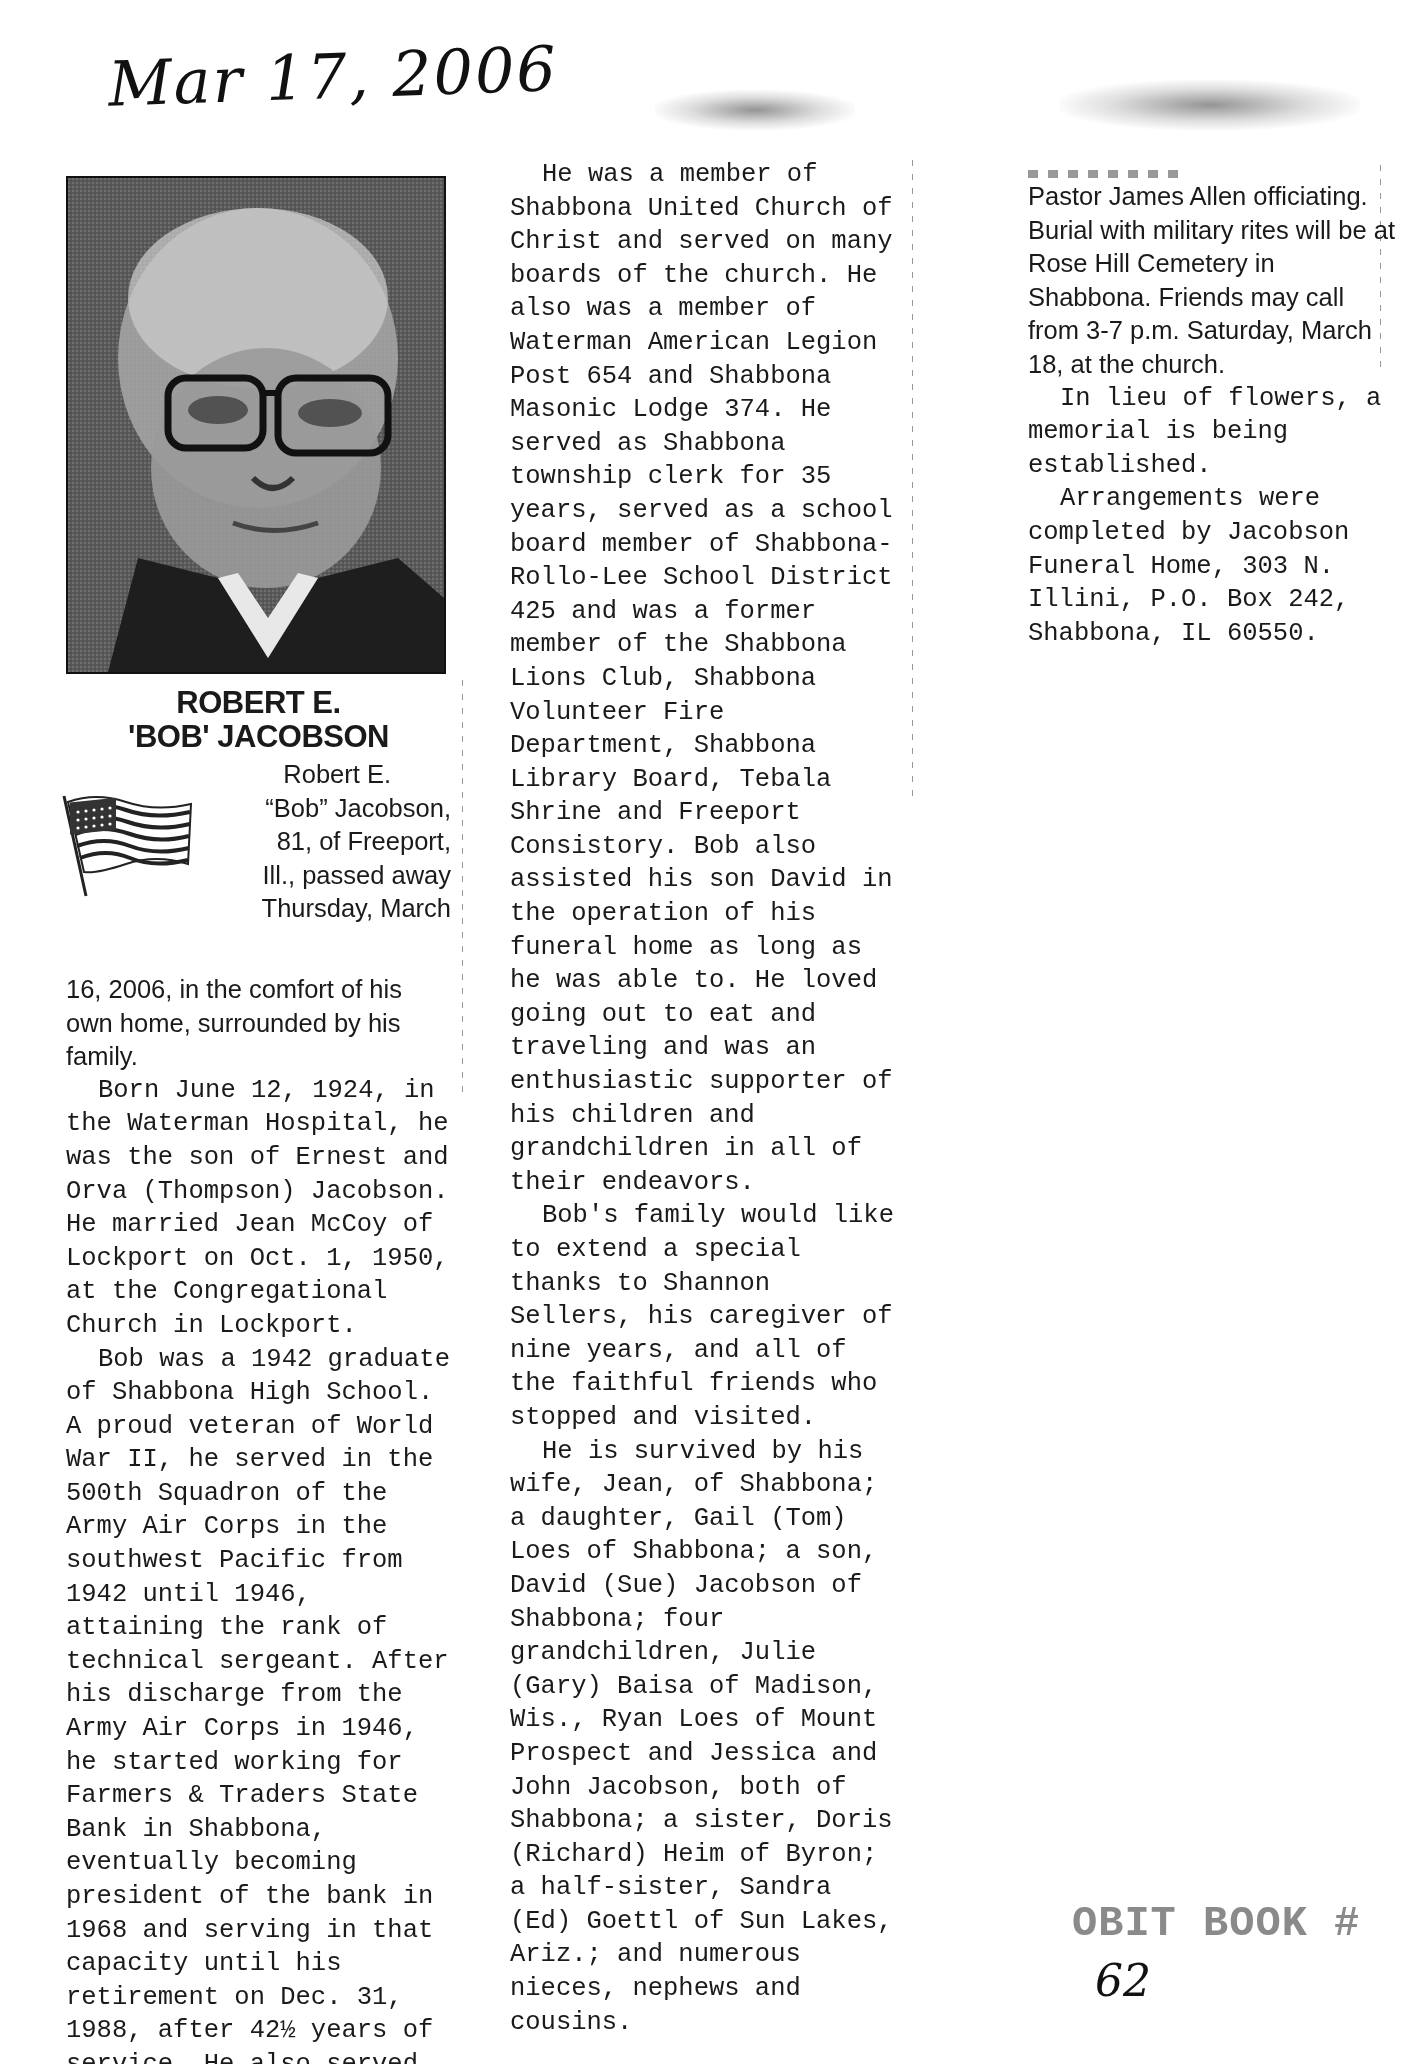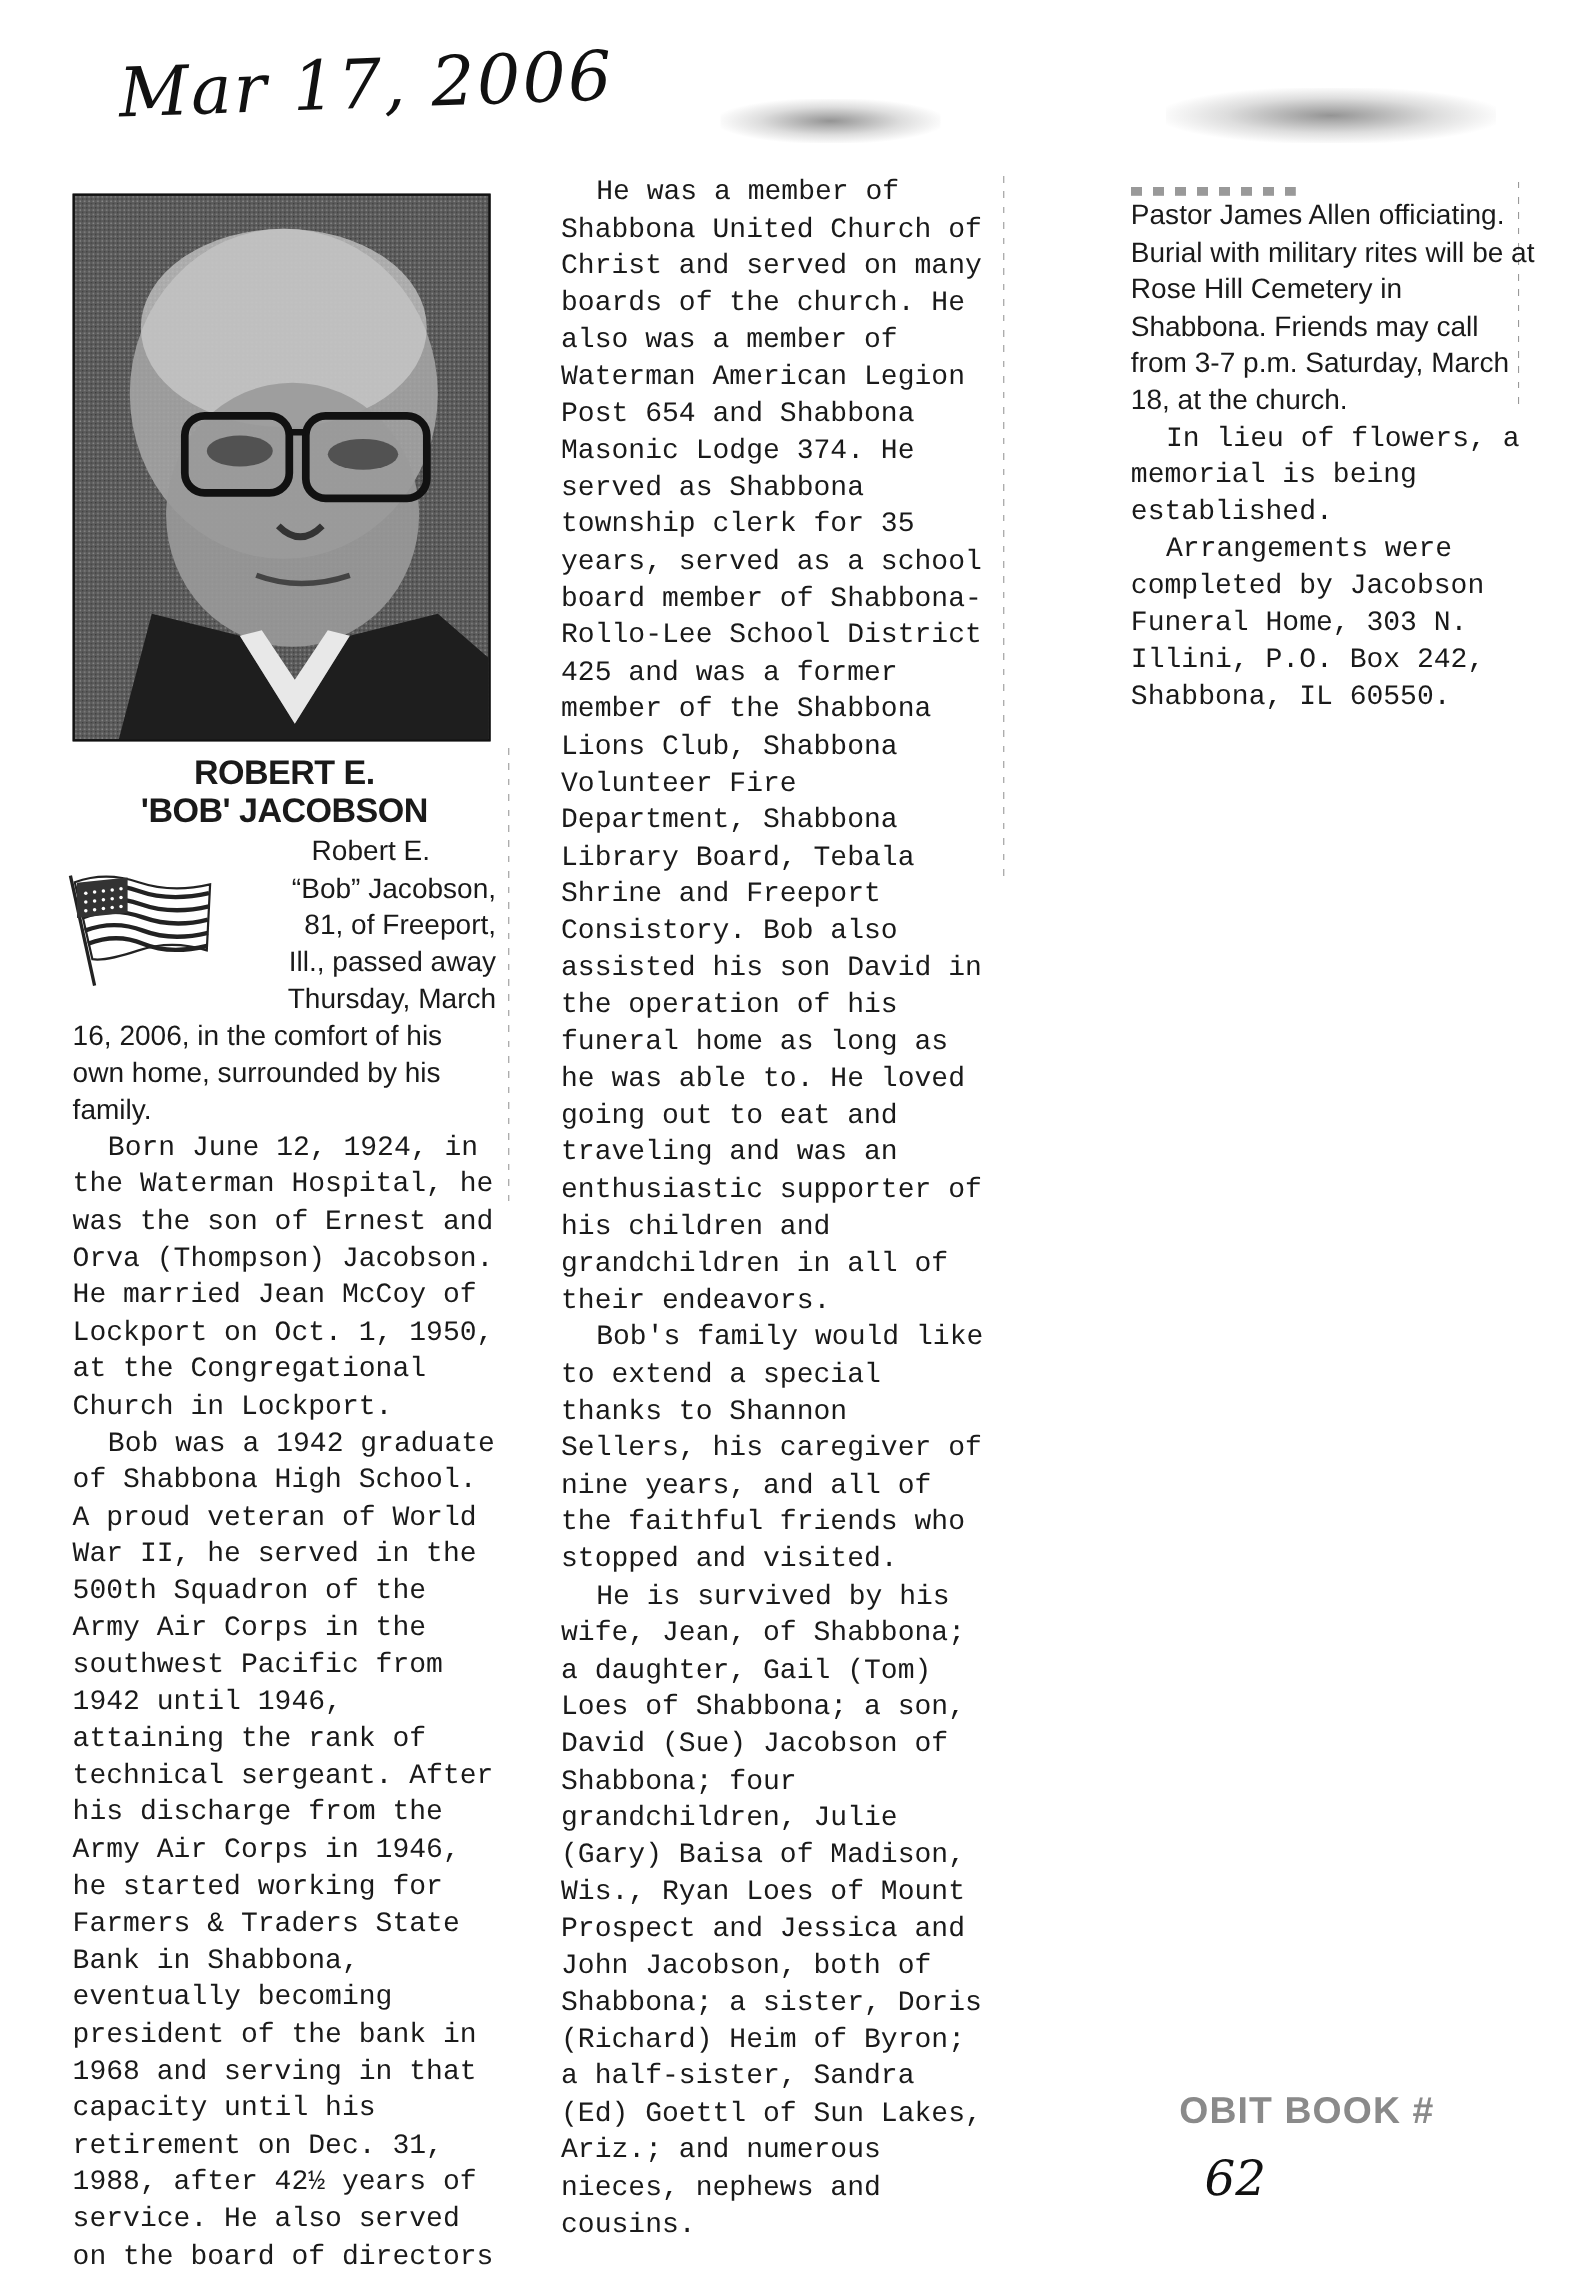--- a/index.html
+++ b/index.html
@@ -12,21 +12,21 @@
   #col1 { left: 66px; top: 176px; width: 385px; }
   #col2 { left: 510px; top: 158px; width: 385px; }
   #col3 { left: 992px; top: 170px; width: 370px; margin-left: 36px; }
   .photo { width: 376px; height: 494px; background: #3a3a3a; position: relative; overflow: hidden; border: 2px solid #111; }
   .photo svg { width: 100%; height: 100%; display: block; }
   .headline { text-align: center; font-weight: bold; font-size: 31px; line-height: 34px; margin-top: 12px; margin-bottom: 4px; letter-spacing: -0.5px; }
   .lead-wrap { position: relative; }
   .flag { float: left; width: 140px; height: 120px; margin: 26px 8px 4px -10px; }
   .lead-right { text-align: right; }
   .vrule { position: absolute; width: 1px; background: repeating-linear-gradient(to bottom, #999 0 6px, transparent 6px 14px); }
-  .stamp { position: absolute; left: 1072px; top: 1900px; font-family: Liberation Sans, sans-serif; font-weight: bold; font-size: 34px; color: #8a8a8a; letter-spacing: 1px; }
+  .stamp { position: absolute; left: 1072px; top: 1900px; font-family: Liberation Mono, monospace; font-weight: bold; font-size: 42px; color: #8a8a8a; letter-spacing: 1px; }
   .book-num { position: absolute; left: 1095px; top: 1955px; font-family: "DejaVu Serif", serif; font-style: italic; font-size: 44px; color: #111; }
   .col3-top-fragment { height: 8px; margin-bottom: 2px; background: repeating-linear-gradient(to right, #555 0 10px, transparent 10px 20px); width: 150px; opacity: 0.6; }
 </style>
 </head>
 <body>
 
 <div class="handwritten-date">Mar 17, 2006</div>
 
 <div class="smudge" style="left:655px;top:90px;width:200px;height:40px;"></div>
 <div class="smudge" style="left:1060px;top:80px;width:300px;height:50px;"></div>
@@ -92,21 +92,21 @@
           <circle cx="54" cy="40" r="1.6"></circle>
       </g>
     </svg>
     <div class="lead-right">
       <div style="padding-right:60px;">Robert E.</div>
       <div>“Bob” Jacobson,</div>
       <div>81, of Freeport,</div>
       <div>Ill., passed away</div>
       <div>Thursday, March</div>
     </div>
-    <p style="clear:both;">16, 2006, in the comfort of his own home, surrounded by his family.</p>
+    <p style="clear:both;margin-top:47px;">16, 2006, in the comfort of his own home, surrounded by his family.</p>
   </div>
   <p class="indent">Born June 12, 1924, in the Waterman Hospital, he was the son of Ernest and Orva (Thompson) Jacobson. He married Jean McCoy of Lockport on Oct. 1, 1950, at the Congregational Church in Lockport.</p>
   <p class="indent">Bob was a 1942 graduate of Shabbona High School. A proud veteran of World War II, he served in the 500th Squadron of the Army Air Corps in the southwest Pacific from 1942 until 1946, attaining the rank of technical sergeant. After his discharge from the Army Air Corps in 1946, he started working for Farmers &amp; Traders State Bank in Shabbona, eventually becoming president of the bank in 1968 and serving in that capacity until his retirement on Dec. 31, 1988, after 42½ years of service. He also served on the board of directors of the bank from 1965 until his retirement from the board in 2006.</p>
 </div>
 
 <div class="col" id="col2">
   <p class="indent">He was a member of Shabbona United Church of Christ and served on many boards of the church. He also was a member of Waterman American Legion Post 654 and Shabbona Masonic Lodge 374. He served as Shabbona township clerk for 35 years, served as a school board member of Shabbona-Rollo-Lee School District 425 and was a former member of the Shabbona Lions Club, Shabbona Volunteer Fire Department, Shabbona Library Board, Tebala Shrine and Freeport Consistory. Bob also assisted his son David in the operation of his funeral home as long as he was able to. He loved going out to eat and traveling and was an enthusiastic supporter of his children and grandchildren in all of their endeavors.</p>
   <p class="indent">Bob's family would like to extend a special thanks to Shannon Sellers, his caregiver of nine years, and all of the faithful friends who stopped and visited.</p>
   <p class="indent">He is survived by his wife, Jean, of Shabbona; a daughter, Gail (Tom) Loes of Shabbona; a son, David (Sue) Jacobson of Shabbona; four grandchildren, Julie (Gary) Baisa of Madison, Wis., Ryan Loes of Mount Prospect and Jessica and John Jacobson, both of Shabbona; a sister, Doris (Richard) Heim of Byron; a half-sister, Sandra (Ed) Goettl of Sun Lakes, Ariz.; and numerous nieces, nephews and cousins.</p>
 </div>

